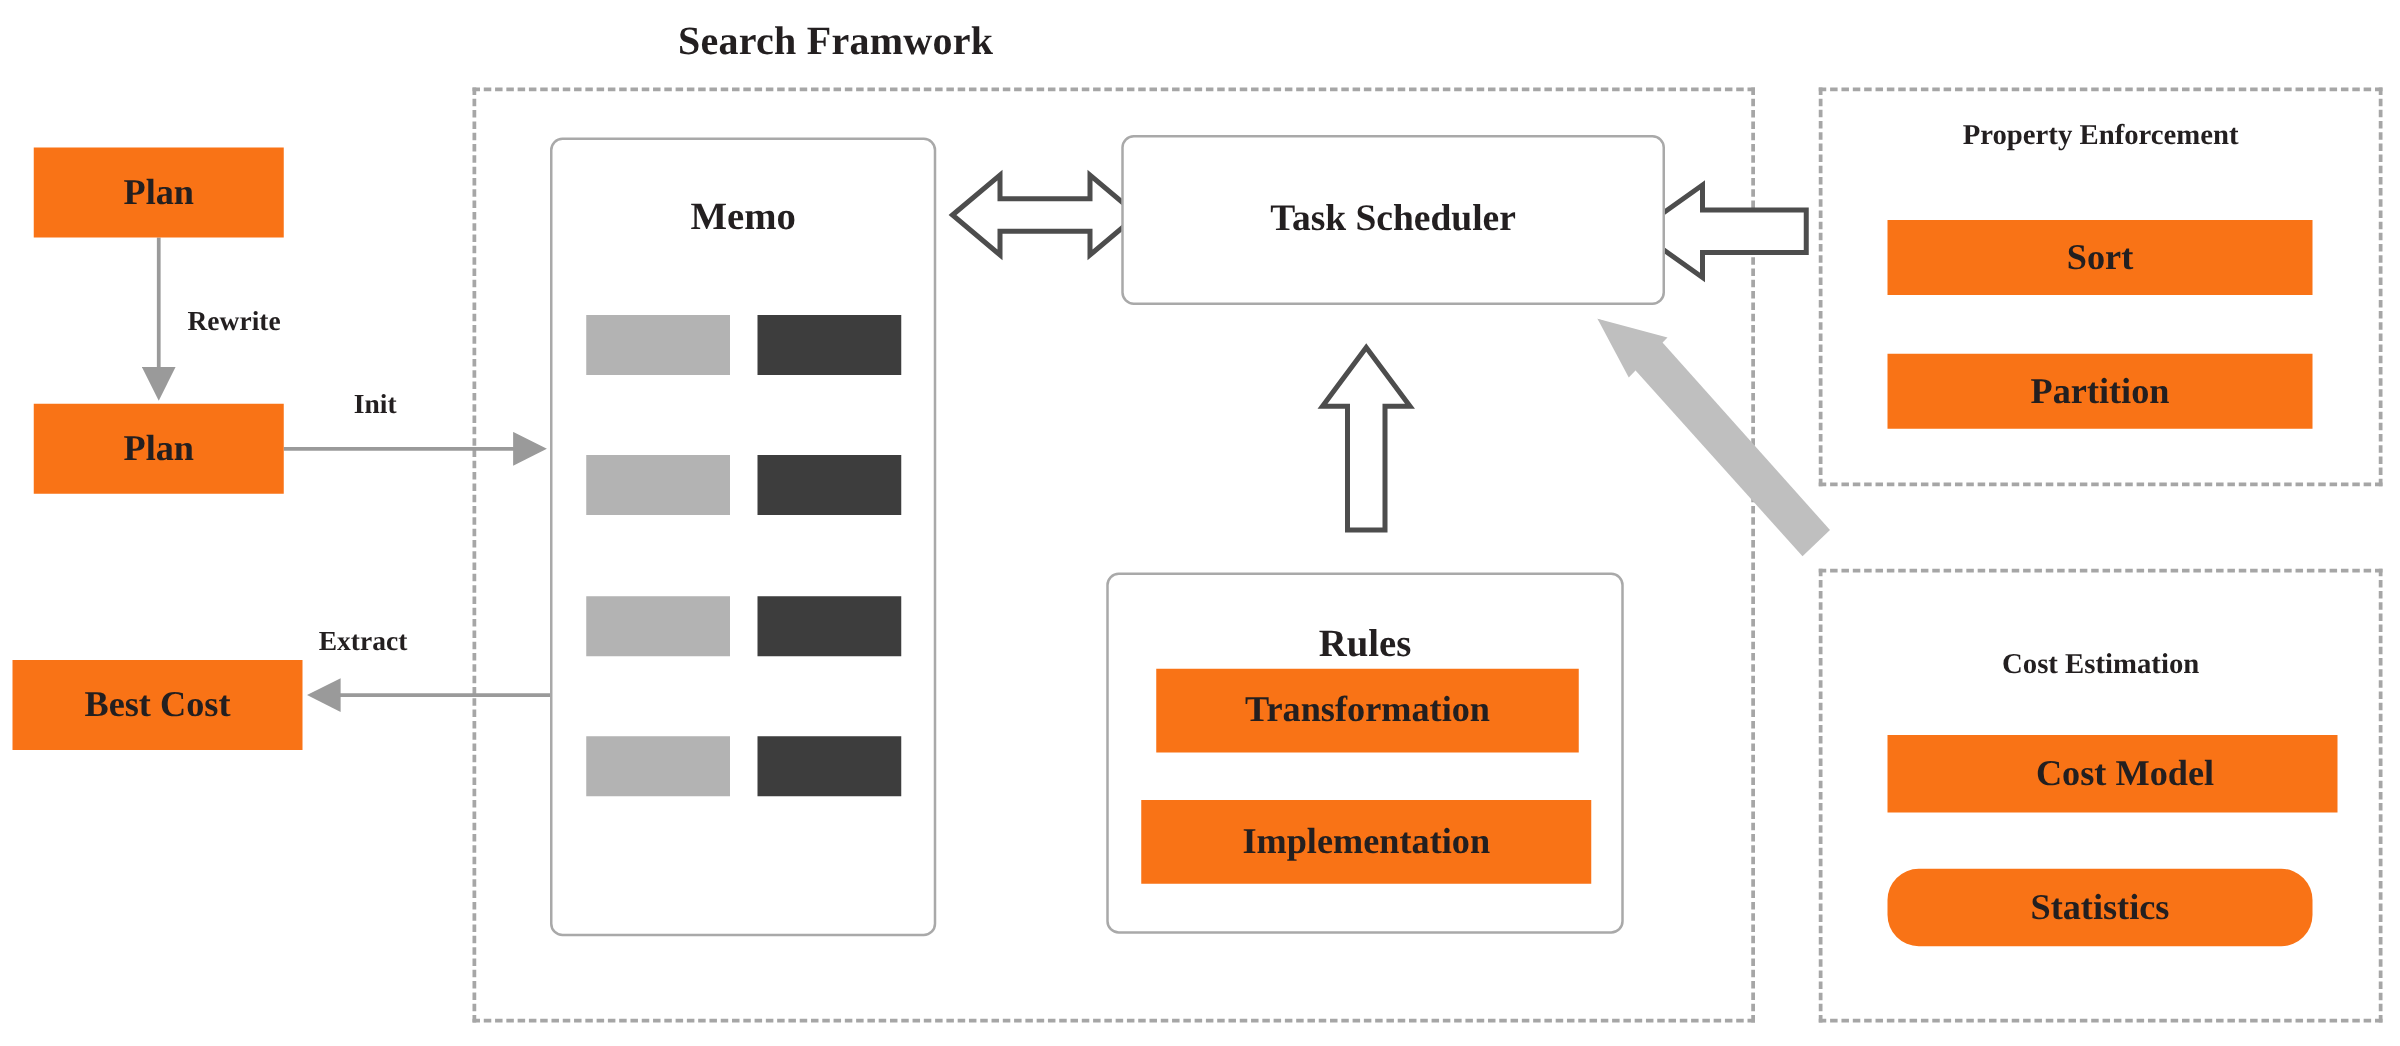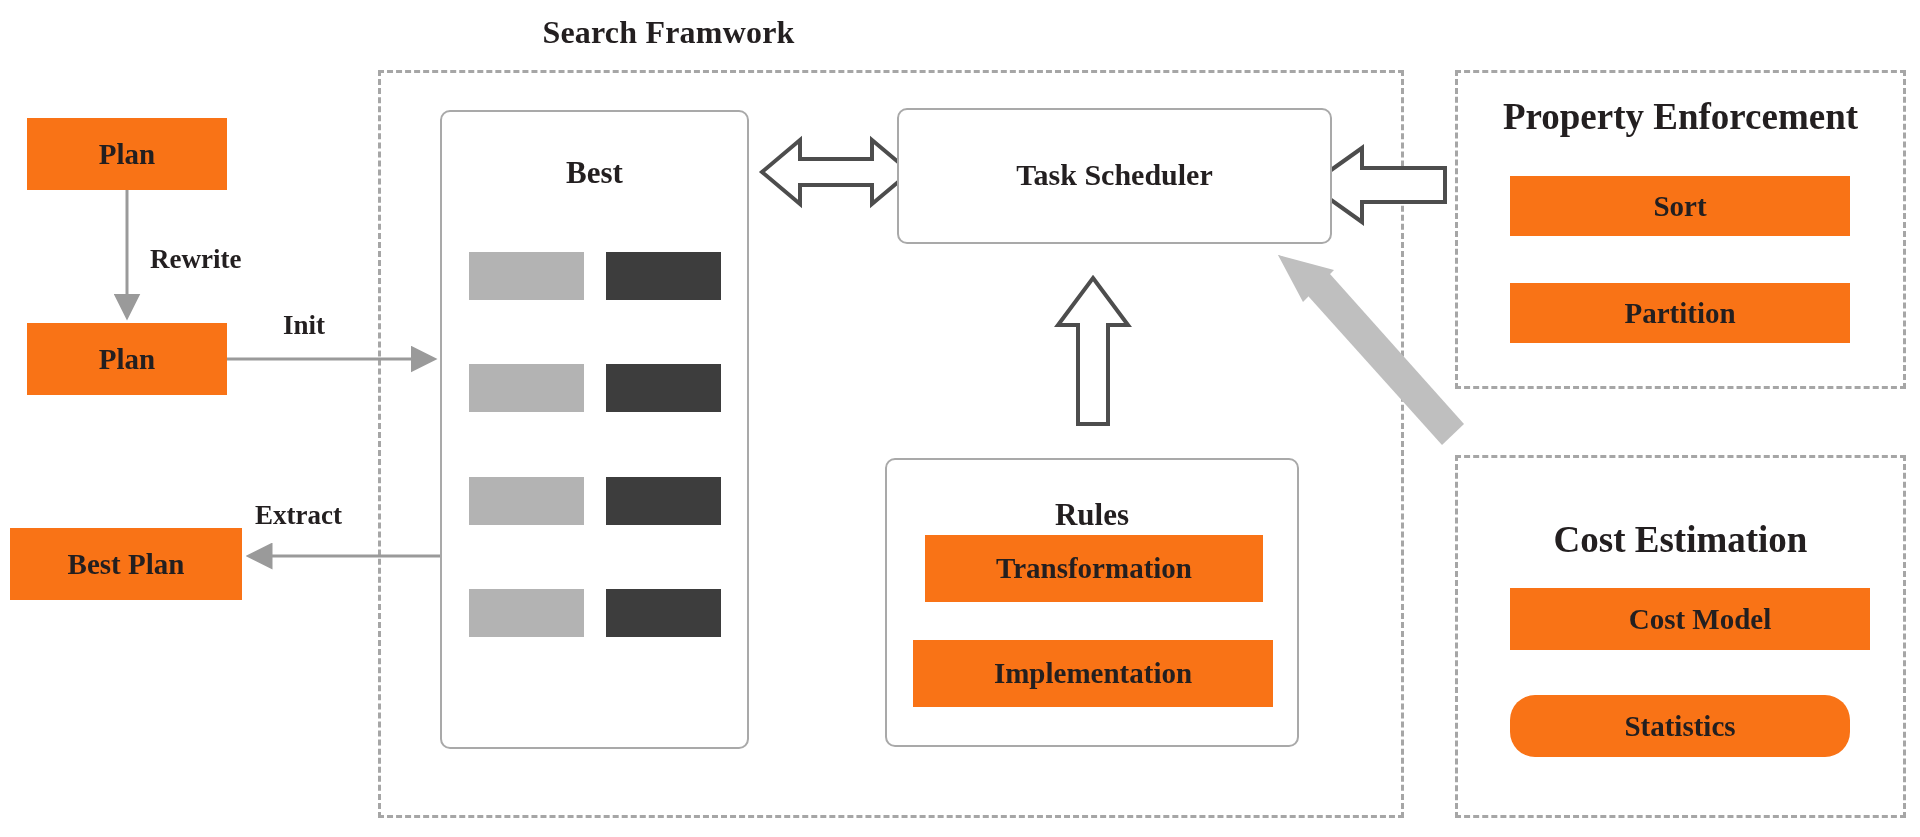--- a/index.html
+++ b/index.html
@@ -21,21 +21,21 @@
   
   .dashed-panel{
     position:absolute;border:3px dashed #a6a6a6;background:transparent;
   }
   #search-framework-panel{left:378px;top:70px;width:1020px;height:742px;}
   #property-enforcement-panel{left:1455px;top:70px;width:445px;height:313px;}
   #cost-estimation-panel{left:1455px;top:455px;width:445px;height:357px;}
 
   .panel-title{
     position:absolute;left:0;width:100%;text-align:center;
-    font-size:37px;font-weight:bold;color:#231f20;
+    font-size:23px;font-weight:bold;color:#231f20;
   }
   #property-enforcement-title{top:22px;}
   #cost-estimation-title{top:60px;}
 
   
   .grey-box{
     position:absolute;background:#f97316;
     display:flex;align-items:center;justify-content:center;
     font-size:29px;font-weight:bold;color:#231f20;
   }
@@ -74,21 +74,21 @@
   #rules-title{top:37px;}
   #task-scheduler-title{top:48px;font-size:30px;}
 
   
   .memo-row{position:absolute;left:27px;width:252px;height:48px;}
   .memo-cell-light{position:absolute;left:0;top:0;width:115px;height:48px;background:#b3b3b3;}
   .memo-cell-dark{position:absolute;left:137px;top:0;width:115px;height:48px;background:#3d3d3d;}
 
   
   .edge-label{
-    position:absolute;font-size:27px;font-weight:bold;color:#231f20;
+    position:absolute;font-size:22px;font-weight:bold;color:#231f20;
     white-space:nowrap;
   }
   #rewrite-label{left:150px;top:244px;}
   #init-label{left:283px;top:310px;}
   #extract-label{left:255px;top:500px;}
 </style>
 </head>
 <body>
 
 <div class="canvas">
@@ -142,24 +142,24 @@
   <div class="grey-box" id="plan-box-top">Plan</div>
 
   <div class="edge-label" id="rewrite-label">Rewrite</div>
 
   <div class="grey-box" id="plan-box-bottom">Plan</div>
 
   <div class="edge-label" id="init-label">Init</div>
 
   <div class="edge-label" id="extract-label">Extract</div>
 
-  <div class="grey-box" id="best-plan-box">Best Plan</div>
+  <div class="grey-box" id="best-plan-box">Best Cost</div>
 
   <div class="card" id="memo-card">
-    <div class="card-title" id="memo-title">Best</div>
+    <div class="card-title" id="memo-title">Memo</div>
 
     <div class="memo-row" style="top:140px;">
       <div class="memo-cell-light"></div>
       <div class="memo-cell-dark"></div>
     </div>
     <div class="memo-row" style="top:252px;">
       <div class="memo-cell-light"></div>
       <div class="memo-cell-dark"></div>
     </div>
     <div class="memo-row" style="top:365px;">

